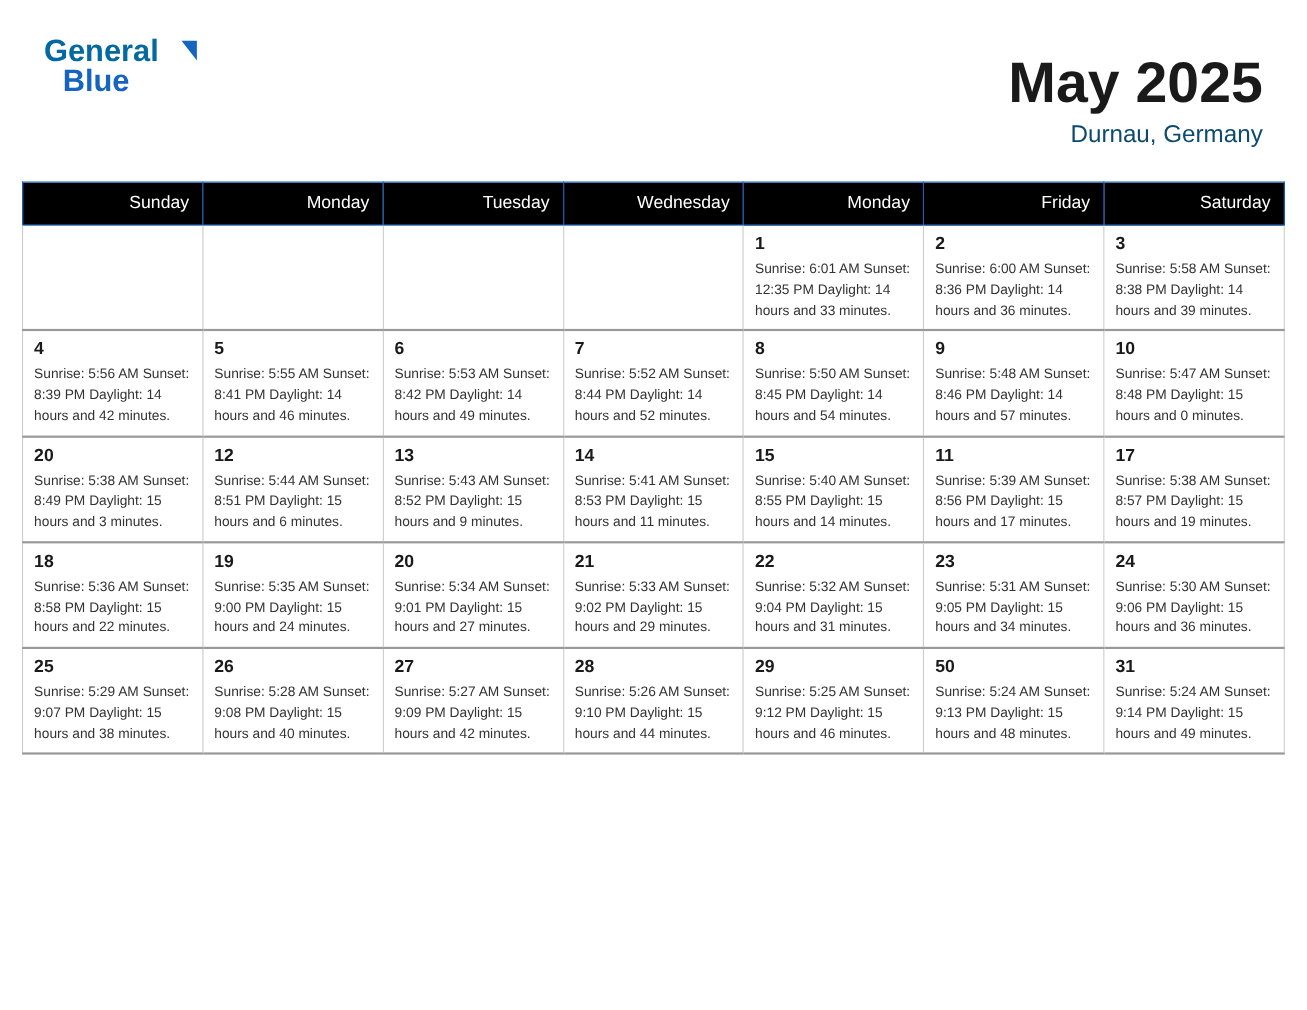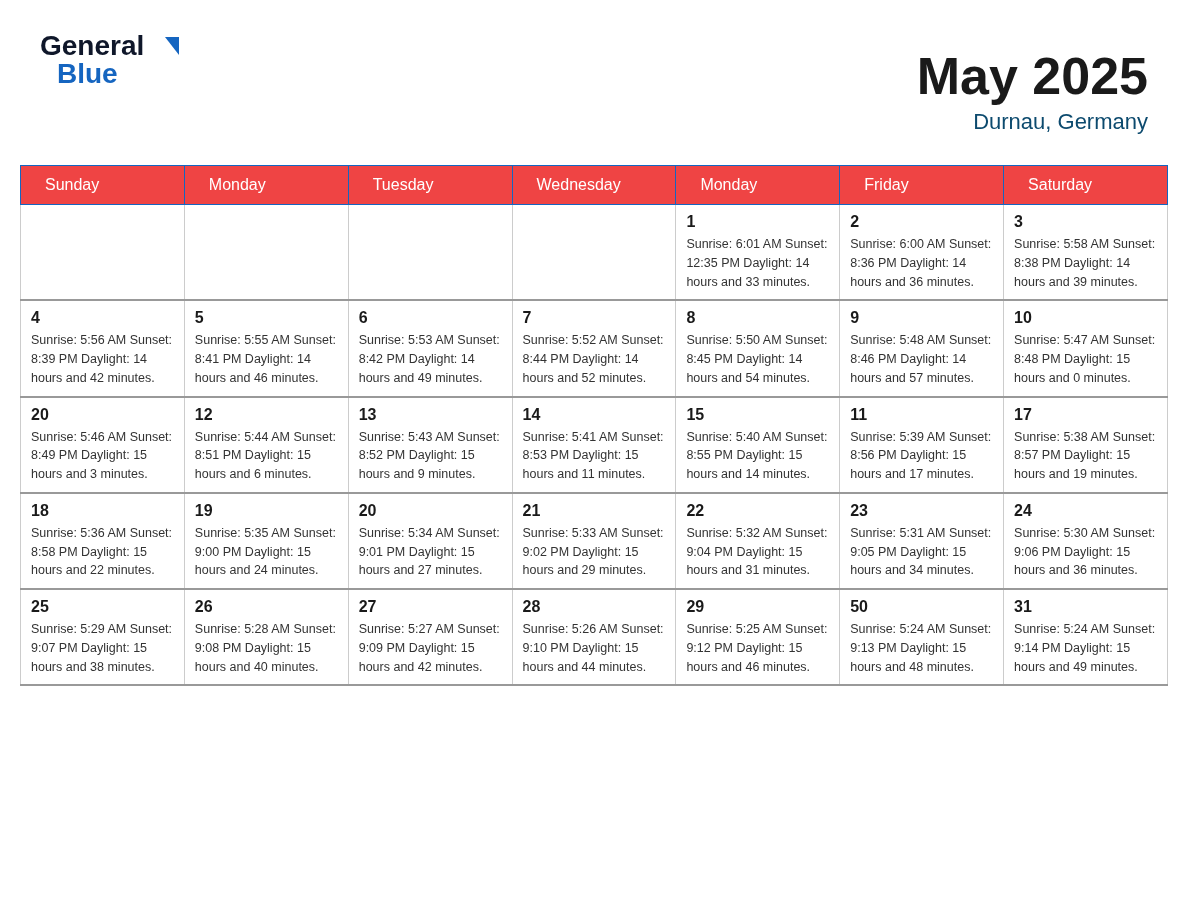--- a/index.html
+++ b/index.html
@@ -18,21 +18,21 @@
       padding: 10px 20px;
     }
     .logo {
       display: flex;
       flex-direction: column;
       align-items: flex-start;
     }
     .logo-general {
       font-size: 28px;
       font-weight: bold;
-      color: #0f172a;
+      color: #0369a1;
       display: flex;
       align-items: center;
       gap: 19px;
     }
     .logo-general .blue-arrow {
       width: 0;
       height: 0;
       border-left: 14px solid transparent;
       border-right: 0px solid transparent;
       border-top: 18px solid #1565c0;
@@ -60,24 +60,24 @@
       font-size: 22px;
       color: #0c4a6e;
       margin-top: 4px;
     }
     .calendar {
       width: 100%;
       border-collapse: collapse;
       border: 1px solid #999;
     }
     .calendar th {
-      background-color: #ef4444;
+      background-color: #000000;
       color: #fff;
-      text-align: left;
-      padding: 10px 24px;
+      text-align: right;
+      padding: 10px 12px;
       font-size: 16px;
       font-weight: normal;
       border: 1px solid #1565c0;
     }
     .calendar td {
       vertical-align: top;
       border: 1px solid #ccc;
       padding: 8px 10px;
       width: calc(100% / 7);
       min-height: 100px;
@@ -198,21 +198,21 @@
         <td>
           <span class="day-number">10</span>
           <div class="day-info">Sunrise: 5:47 AM
 Sunset: 8:48 PM
 Daylight: 15 hours and 0 minutes.</div>
         </td>
       </tr>
       <tr>
         <td>
           <span class="day-number">20</span>
-          <div class="day-info">Sunrise: 5:46 AM
+          <div class="day-info">Sunrise: 5:38 AM
 Sunset: 8:49 PM
 Daylight: 15 hours and 3 minutes.</div>
         </td>
         <td>
           <span class="day-number">12</span>
           <div class="day-info">Sunrise: 5:44 AM
 Sunset: 8:51 PM
 Daylight: 15 hours and 6 minutes.</div>
         </td>
         <td>

